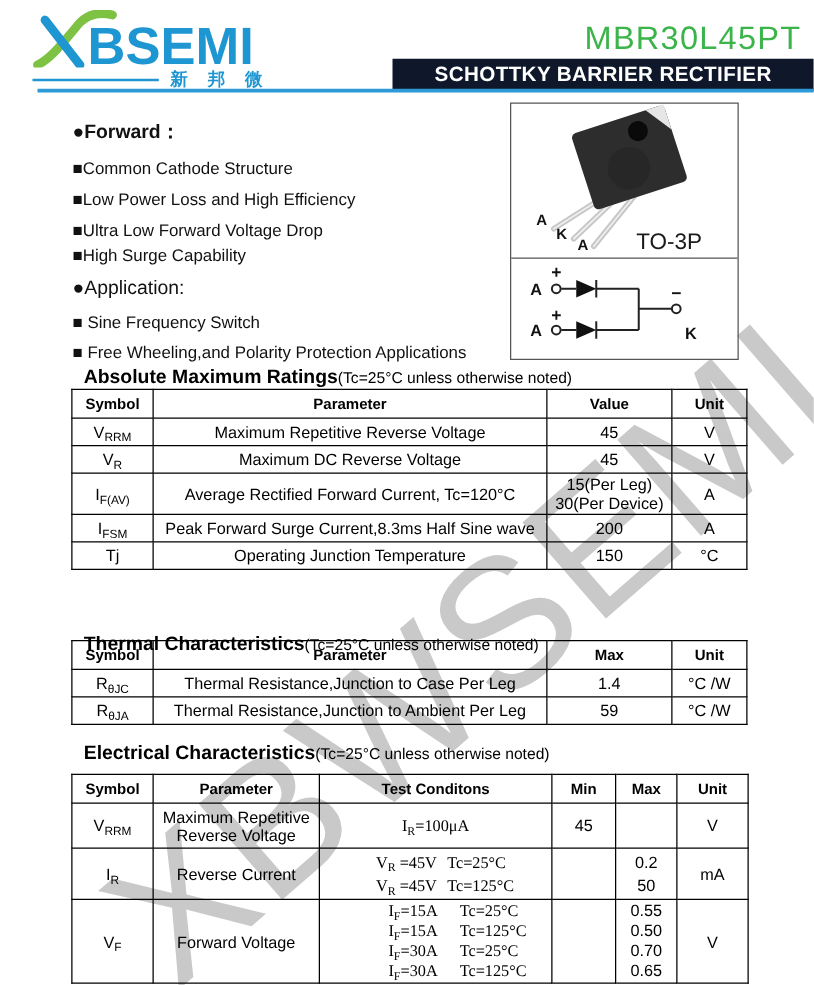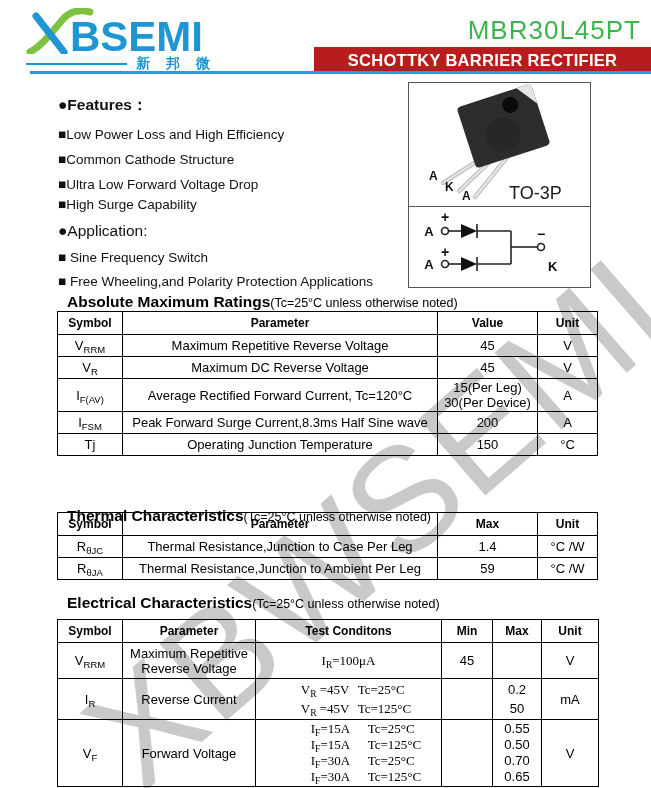--- a/index.html
+++ b/index.html
@@ -20,21 +20,21 @@
   .logo svg{display:block;}
   .logo-cn{display:flex;align-items:center;margin-top:1px;}
   .cn-rule{flex:1;height:0;border-top:2px solid #1E96D2;margin-right:9px;}
   .cn-text{color:#1E96D2;font-weight:bold;font-size:14px;letter-spacing:6px;white-space:nowrap;}
   .part-number{
     position:absolute;top:15px;right:10px;z-index:2;
     font-size:26px;font-weight:normal;color:#3BB44A;letter-spacing:1px;
   }
   .subtitle-bar{
     position:absolute;left:314px;right:0;top:47px;height:26px;z-index:2;
-    background:#b91c1c;display:flex;align-items:center;justify-content:center;
+    background:#0f172a;display:flex;align-items:center;justify-content:center;
   }
   .subtitle-bar span{color:#fff;font-weight:bold;font-size:16.5px;letter-spacing:0.3px;}
   .header-rule{position:absolute;left:30px;right:0;top:71px;height:3px;background:#2D9AD7;z-index:2;}
   
   .features{position:absolute;left:58px;top:95px;width:352px;z-index:2;}
   .feat-heading{font-size:15.5px;font-weight:bold;margin:0 0 11px 0;}
   .feat-item{font-size:13.5px;margin-bottom:10px;}
   .feat-item.tight{margin-bottom:5px;}
   .app-heading{font-size:15.5px;font-weight:normal;margin:3px 0 10px 0;}
   .app-item{font-size:13.5px;margin-bottom:9px;}
@@ -93,23 +93,23 @@
 </div>
 
 <div class="part-number">MBR30L45PT</div>
 
 <div class="subtitle-bar">
   <span>SCHOTTKY BARRIER RECTIFIER</span>
 </div>
 <div class="header-rule"></div>
 
 <div class="features">
-  <div class="feat-heading">●Features：</div>
+  <div class="feat-heading">●Forward：</div>
+  <div class="feat-item">■Common Cathode Structure</div>
   <div class="feat-item">■Low Power Loss and High Efficiency</div>
-  <div class="feat-item">■Common Cathode Structure</div>
   <div class="feat-item tight">■Ultra Low Forward Voltage Drop</div>
   <div class="feat-item">■High Surge Capability</div>
   <div class="app-heading">●Application:</div>
   <div class="app-item">■ Sine Frequency Switch</div>
   <div class="app-item">■ Free Wheeling,and Polarity Protection Applications</div>
 </div>
 
 <div class="pkg-figure">
   <div class="pkg-top">
     <svg width="179" height="122" viewBox="0 0 179 122">

